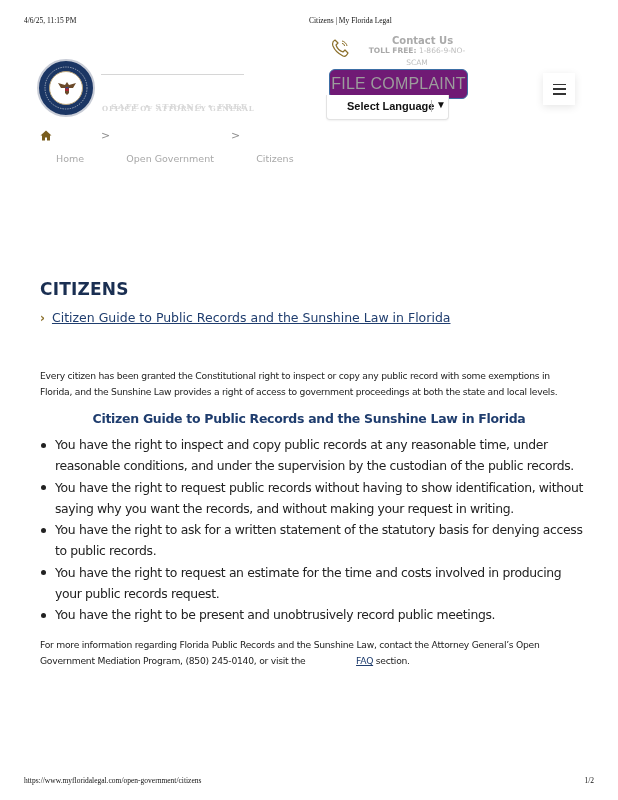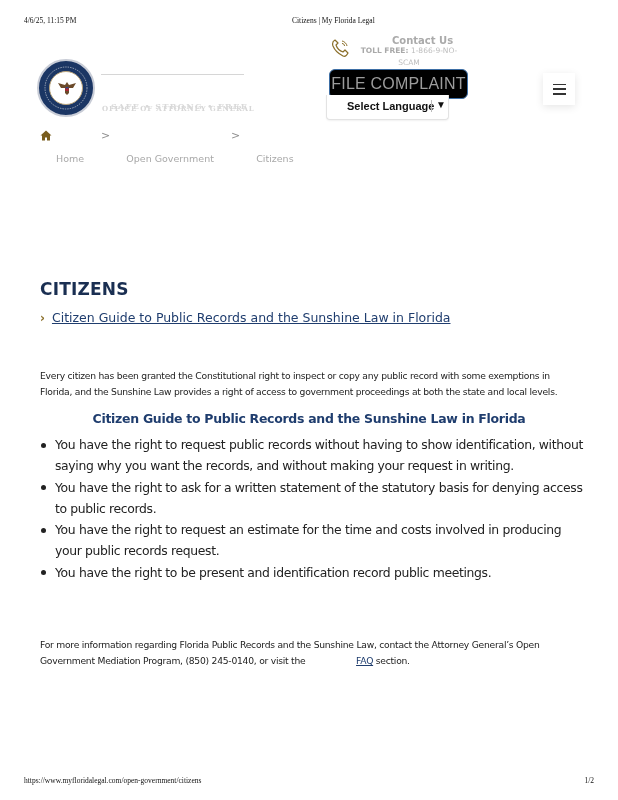--- a/index.html
+++ b/index.html
@@ -6,21 +6,21 @@
     html, body { width: 618px; height: 800px; background: #ffffff; overflow: hidden; }
     body { position: relative; font-family: "Liberation Sans", sans-serif; color: #222; }
 
     .print-header, .print-footer {
       position: absolute; left: 0; width: 618px;
       font-family: "Liberation Serif", serif; font-size: 7.5px; color: #111;
     }
     .print-header { top: 16px; height: 10px; }
     .print-footer { top: 776px; height: 10px; }
     .ph-date { position: absolute; left: 24px; }
-    .ph-title { position: absolute; left: 292px; }
+    .ph-title { position: absolute; left: 309px; }
     .pf-url { position: absolute; left: 24px; }
     .pf-page { position: absolute; right: 24px; }
 
     
     .logo { position: absolute; left: 37px; top: 59px; width: 210px; height: 60px; display: block; }
     .seal {
       position: absolute; left: 0; top: 0; width: 58px; height: 58px; border-radius: 50%;
       background: #1b3664; border: 2px solid #c8ccd6;
     }
     .seal-inner {
@@ -47,28 +47,28 @@
       font-family: "DejaVu Serif", serif; font-weight: bold; white-space: nowrap;
     }
 
     .contact { position: absolute; left: 326px; top: 34px; width: 160px; height: 36px; }
     .phone-icon { position: absolute; left: 4px; top: 4px; width: 20px; height: 20px; }
     .contact-title {
       position: absolute; left: 66px; top: 1px; font-size: 10px; font-weight: bold; color: #aaaaaa;
       font-family: "DejaVu Sans", sans-serif;
     }
     .contact-line {
-      position: absolute; left: 28px; top: 11px; width: 110px; font-size: 7.5px; line-height: 12px;
+      position: absolute; left: 36px; top: 11px; width: 110px; font-size: 7.5px; line-height: 12px;
       color: #bdbdbd; text-align: center; font-family: "DejaVu Sans", sans-serif;
     }
     .contact-line b { color: #a9a9a9; }
 
     .file-complaint {
       position: absolute; left: 329px; top: 69px; width: 139px; height: 30px;
-      border: 1.5px solid #3d6ea5; border-radius: 6px; background: #000000;
+      border: 1.5px solid #3d6ea5; border-radius: 6px; background: #701a75;
       font-size: 16px; color: #9c9c9c; text-align: center; line-height: 27px; letter-spacing: 0.2px;
       cursor: pointer;
     }
     .lang-select {
       position: absolute; left: 326px; top: 95px; width: 123px; height: 25px;
       border: 1px solid #e3e3e3; border-top: none; border-radius: 0 0 4px 4px; background: #fff;
       box-shadow: 0 1px 2px rgba(0,0,0,0.06);
     }
     .lang-label {
       position: absolute; left: 20px; top: 5px; font-size: 11px; font-weight: bold; color: #111;
@@ -201,24 +201,25 @@
 <div class="toc">
   <span class="toc-chevron">›</span>
   <a class="toc-link">Citizen Guide to Public Records and the Sunshine Law in Florida</a>
 </div>
 
 <p class="intro">Every citizen has been granted the Constitutional right to inspect or copy any public record with some exemptions in Florida, and the Sunshine Law provides a right of access to government proceedings at both the state and local levels.</p>
 
 <h2 class="section-heading">Citizen Guide to Public Records and the Sunshine Law in Florida</h2>
 
 <ul class="rights">
+  <li>You have the right to inspect and copy public records at any reasonable time, under reasonable conditions, and under the supervision by the custodian of the public records.</li>
   <li>You have the right to request public records without having to show identification, without saying why you want the records, and without making your request in writing.</li>
   <li>You have the right to ask for a written statement of the statutory basis for denying access to public records.</li>
   <li>You have the right to request an estimate for the time and costs involved in producing your public records request.</li>
-  <li>You have the right to be present and identification record public meetings.</li>
+  <li>You have the right to be present and unobtrusively record public meetings.</li>
 </ul>
 
 <p class="more-info"><span>For more information regarding Florida Public Records and the Sunshine Law, contact the Attorney General’s Open Government Mediation Program, (850) 245-0140, or visit the </span><a class="faq-link">FAQ</a><span> section.</span></p>
 
 <div class="print-footer">
   <span class="pf-url">https://www.myfloridalegal.com/open-government/citizens</span>
   <span class="pf-page">1/2</span>
 </div>
 
 </body></html>

